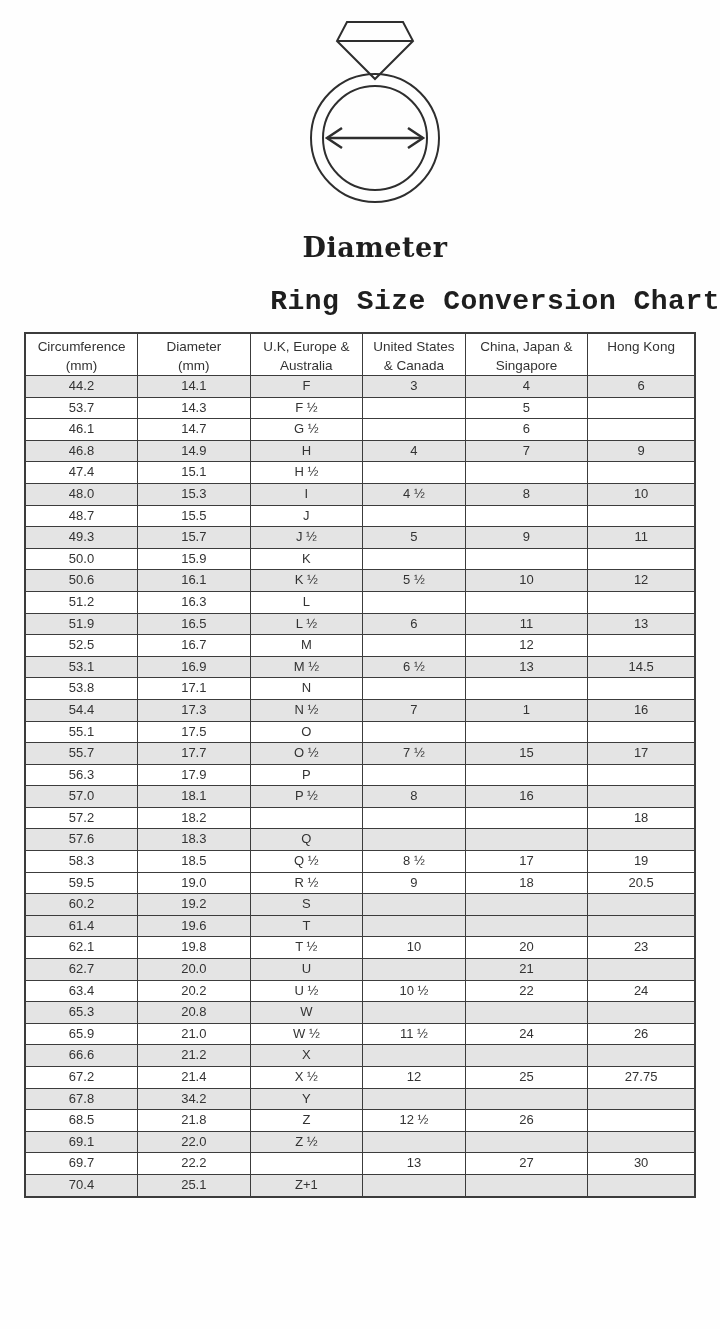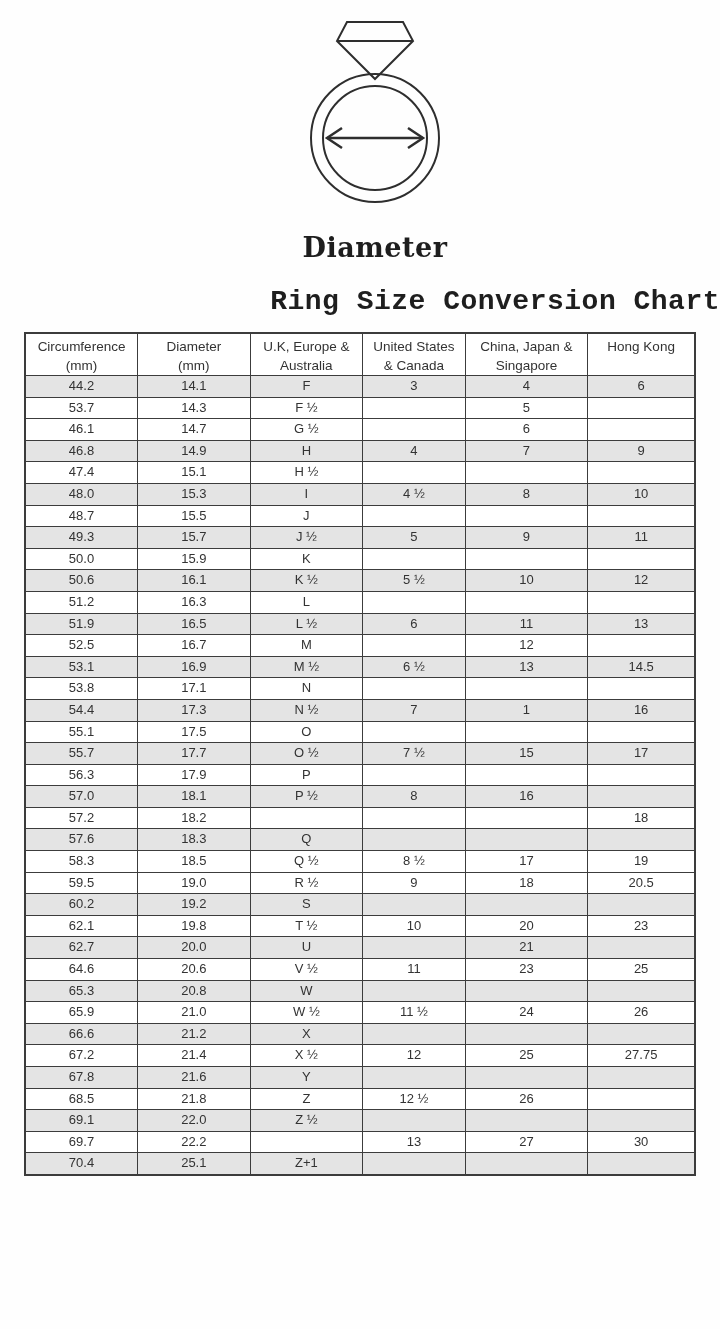--- a/index.html
+++ b/index.html
@@ -329,43 +329,51 @@
         <td>20.5</td>
       </tr>
       <tr class="shaded">
         <td>60.2</td>
         <td>19.2</td>
         <td>S</td>
         <td></td>
         <td></td>
         <td></td>
       </tr>
+      <tr class="shaded">
+        <td>61.4</td>
+        <td>19.6</td>
+        <td>T</td>
+        <td></td>
+        <td></td>
+        <td></td>
+      </tr>
       <tr>
         <td>62.1</td>
         <td>19.8</td>
         <td>T ½</td>
         <td>10</td>
         <td>20</td>
         <td>23</td>
       </tr>
       <tr class="shaded">
         <td>62.7</td>
         <td>20.0</td>
         <td>U</td>
         <td></td>
         <td>21</td>
         <td></td>
       </tr>
       <tr>
-        <td>64.6</td>
-        <td>20.6</td>
-        <td>V ½</td>
-        <td>11</td>
-        <td>23</td>
-        <td>25</td>
+        <td>63.4</td>
+        <td>20.2</td>
+        <td>U ½</td>
+        <td>10 ½</td>
+        <td>22</td>
+        <td>24</td>
       </tr>
       <tr class="shaded">
         <td>65.3</td>
         <td>20.8</td>
         <td>W</td>
         <td></td>
         <td></td>
         <td></td>
       </tr>
       <tr>
@@ -387,21 +395,21 @@
       <tr>
         <td>67.2</td>
         <td>21.4</td>
         <td>X ½</td>
         <td>12</td>
         <td>25</td>
         <td>27.75</td>
       </tr>
       <tr class="shaded">
         <td>67.8</td>
-        <td>21.6</td>
+        <td>34.2</td>
         <td>Y</td>
         <td></td>
         <td></td>
         <td></td>
       </tr>
       <tr>
         <td>68.5</td>
         <td>21.8</td>
         <td>Z</td>
         <td>12 ½</td>

